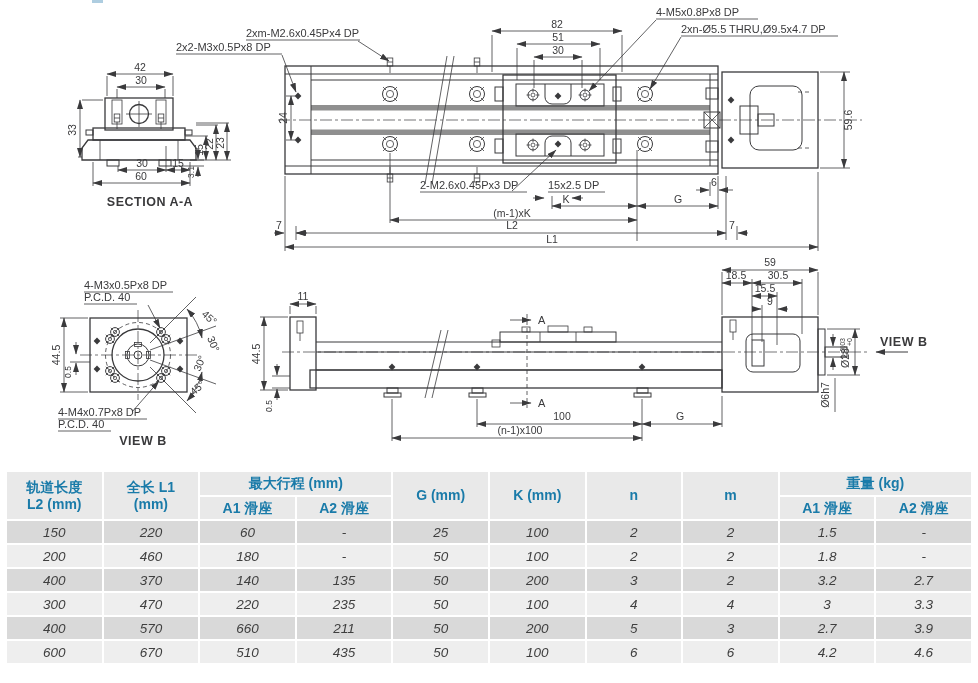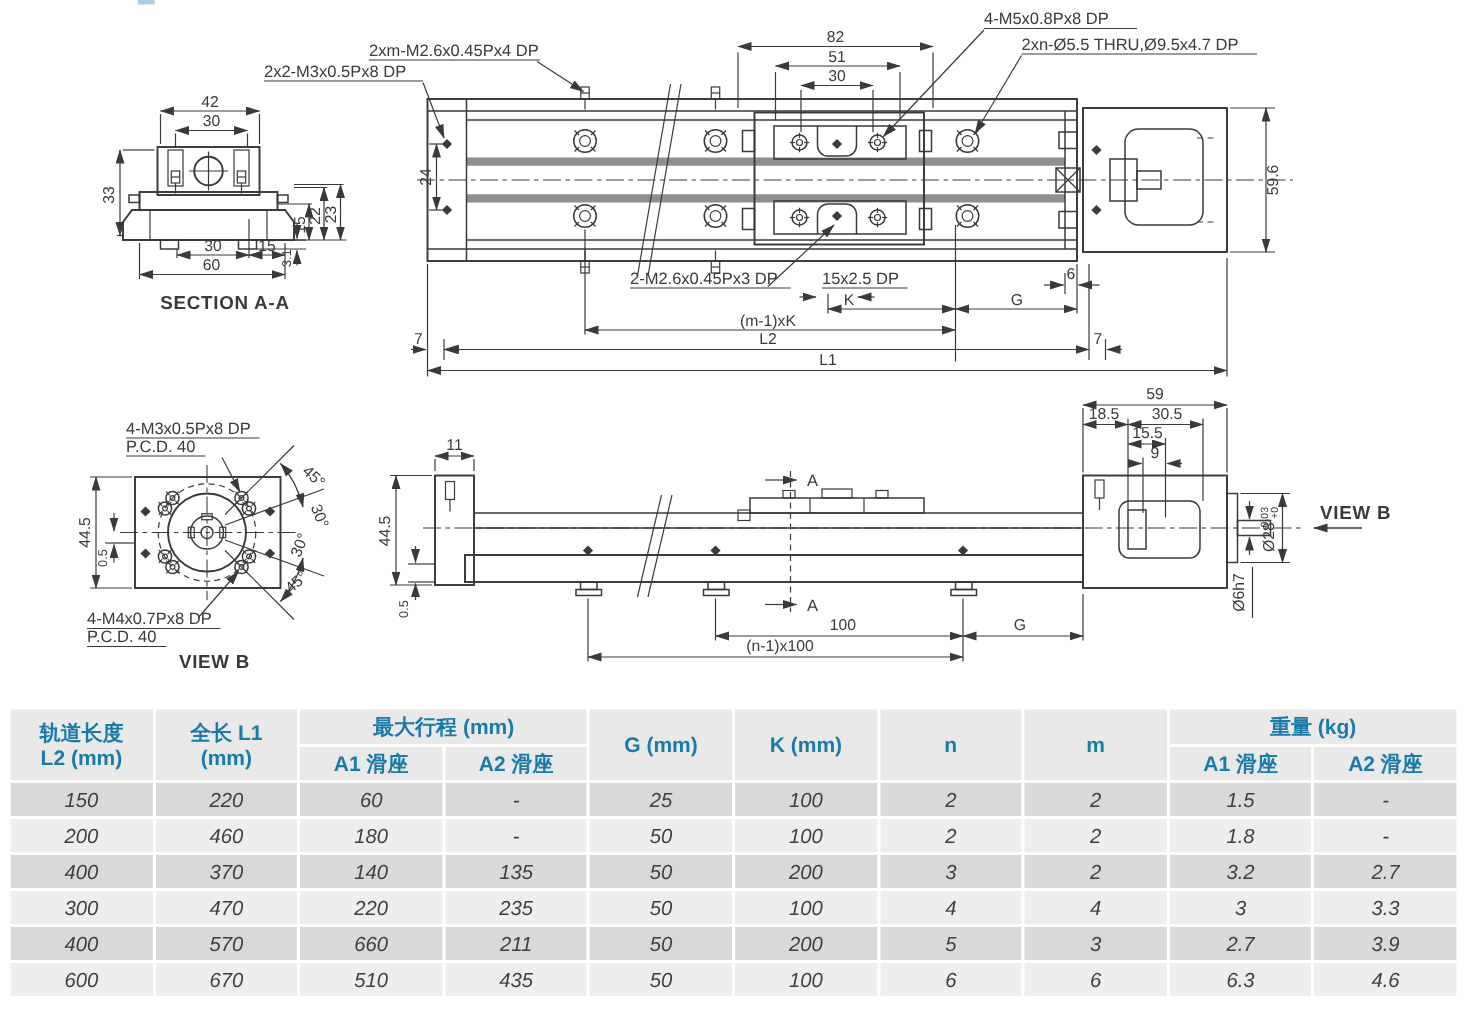--- a/index.html
+++ b/index.html
@@ -523,20 +523,20 @@
     </tr>
     <tr class="rl">
       <td>600</td>
         <td>670</td>
         <td>510</td>
         <td>435</td>
         <td>50</td>
         <td>100</td>
         <td>6</td>
         <td>6</td>
-        <td>6.3</td>
+        <td>4.2</td>
         <td>4.6</td>
     </tr>
   </tbody>
 </table>
 
 
 
 
 </body></html>

